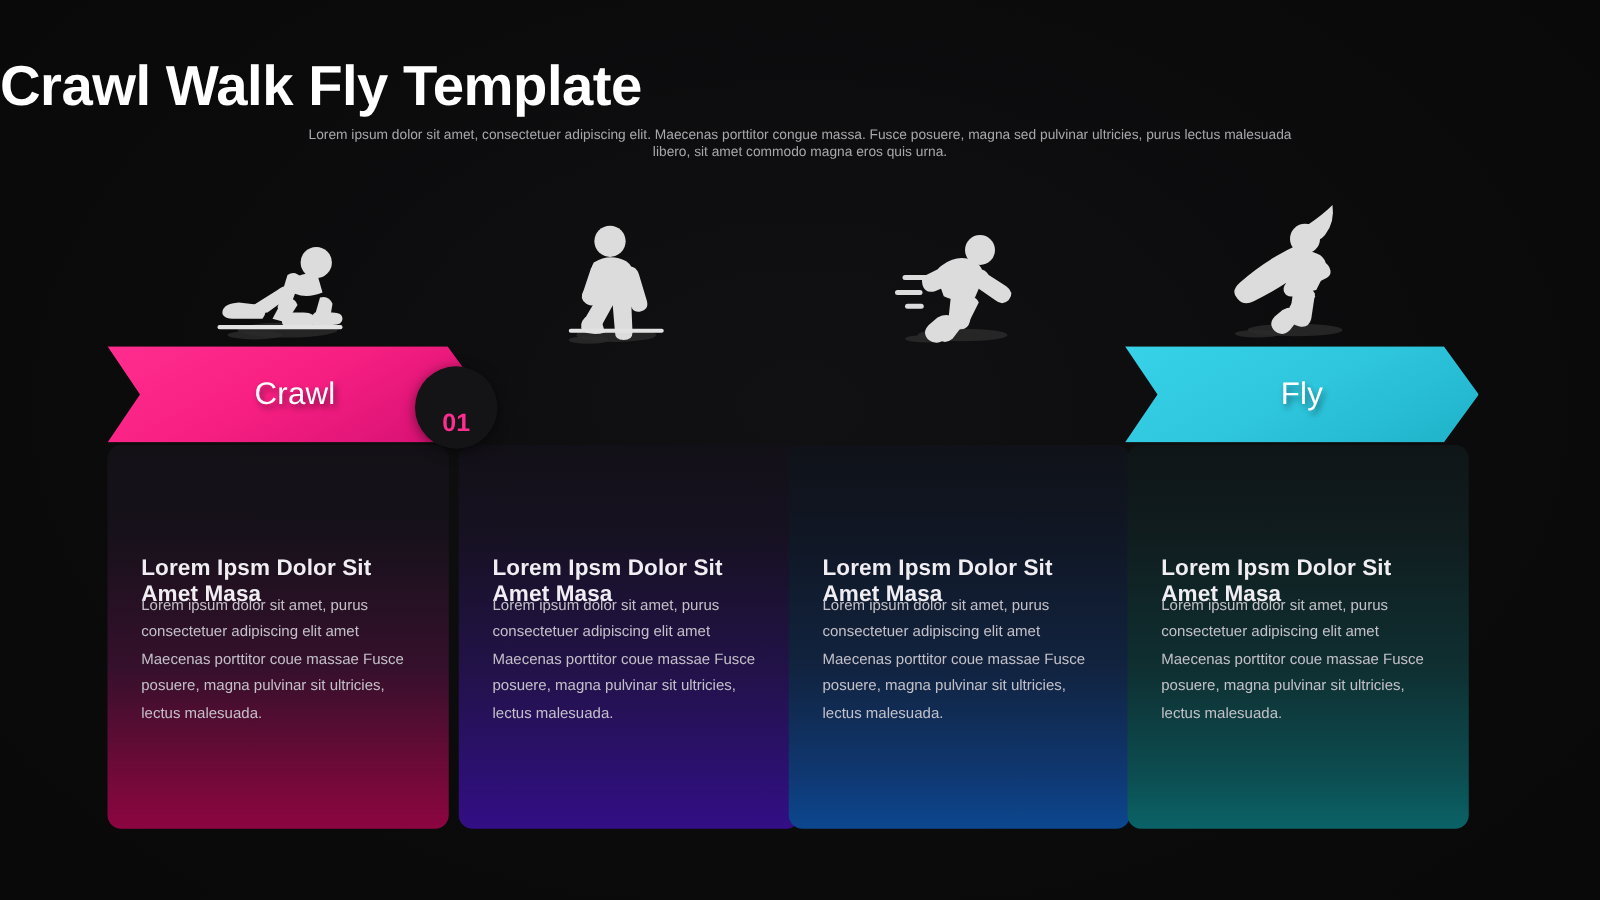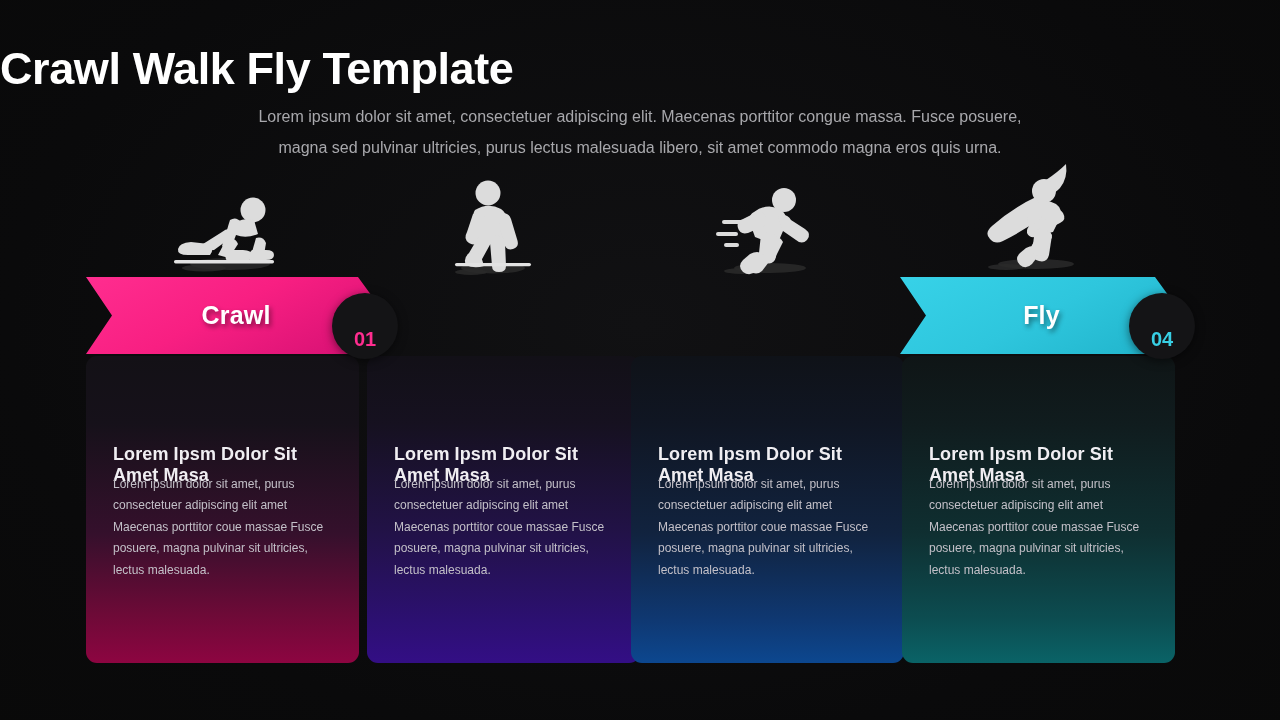--- a/index.html
+++ b/index.html
@@ -19,21 +19,21 @@
   .title {
     position: absolute; left: 0; top: 41px; width: 1280px;
     text-align: left;
     font-size: 45px; font-weight: 700; letter-spacing: -0.4px;
     color: #ffffff;
     line-height: 56px;
   }
   .subtitle {
     position: absolute; left: 240px; top: 101px; width: 800px;
     text-align: center;
-    font-size: 16px; line-height: 31px;
+    font-size: 11px; line-height: 14px;
     color: #a8a8ac;
   }
 
   
   .icons { position: absolute; left: 86px; top: 158px; width: 1096px; height: 118px; }
   .icon-cell {
     position: absolute; top: 0; width: 274px; height: 118px;
     display: flex; align-items: flex-end; justify-content: center;
   }
   .icon-cell:nth-child(1) { left: 0px; }
@@ -50,21 +50,21 @@
   }
   .arrow .shape {
     position: absolute; inset: 0;
     clip-path: polygon(0 0, calc(100% - 28px) 0, 100% 50%, calc(100% - 28px) 100%, 0 100%, 26px 50%);
   }
   .arrow.first .shape {
     clip-path: polygon(0 0, calc(100% - 28px) 0, 100% 50%, calc(100% - 28px) 100%, 0 100%, 26px 50%);
   }
   .arrow .label {
     position: relative; z-index: 3;
-    font-size: 25px; font-weight: 700; color: #ffffff;
+    font-size: 25px; font-weight: 400; color: #ffffff;
     text-shadow: 2px 3px 5px rgba(0,0,0,0.45);
     letter-spacing: 0.2px;
     margin-right: 0;
   }
   .num-circle {
     position: absolute; z-index: 4;
     width: 66px; height: 66px; border-radius: 50%;
     background: #141416;
     right: -12px; top: 16px;
     display: flex; align-items: flex-end; justify-content: center;
@@ -205,21 +205,20 @@
       <div class="shape"></div>
       <div class="label">Crawl</div>
       <div class="num-circle">01</div>
     </div>
 
 
 
     <div class="arrow a4">
       <div class="shape"></div>
       <div class="label">Fly</div>
-      <div class="num-circle">04</div>
     </div>
   </div>
 
   <div class="cards">
 
     <div class="card c1">
       <h3>Lorem Ipsm Dolor Sit Amet Masa</h3>
       <p>Lorem ipsum dolor sit amet, purus consectetuer adipiscing elit amet Maecenas porttitor coue massae Fusce posuere, magna pulvinar sit ultricies, lectus malesuada.</p>
     </div>
 

